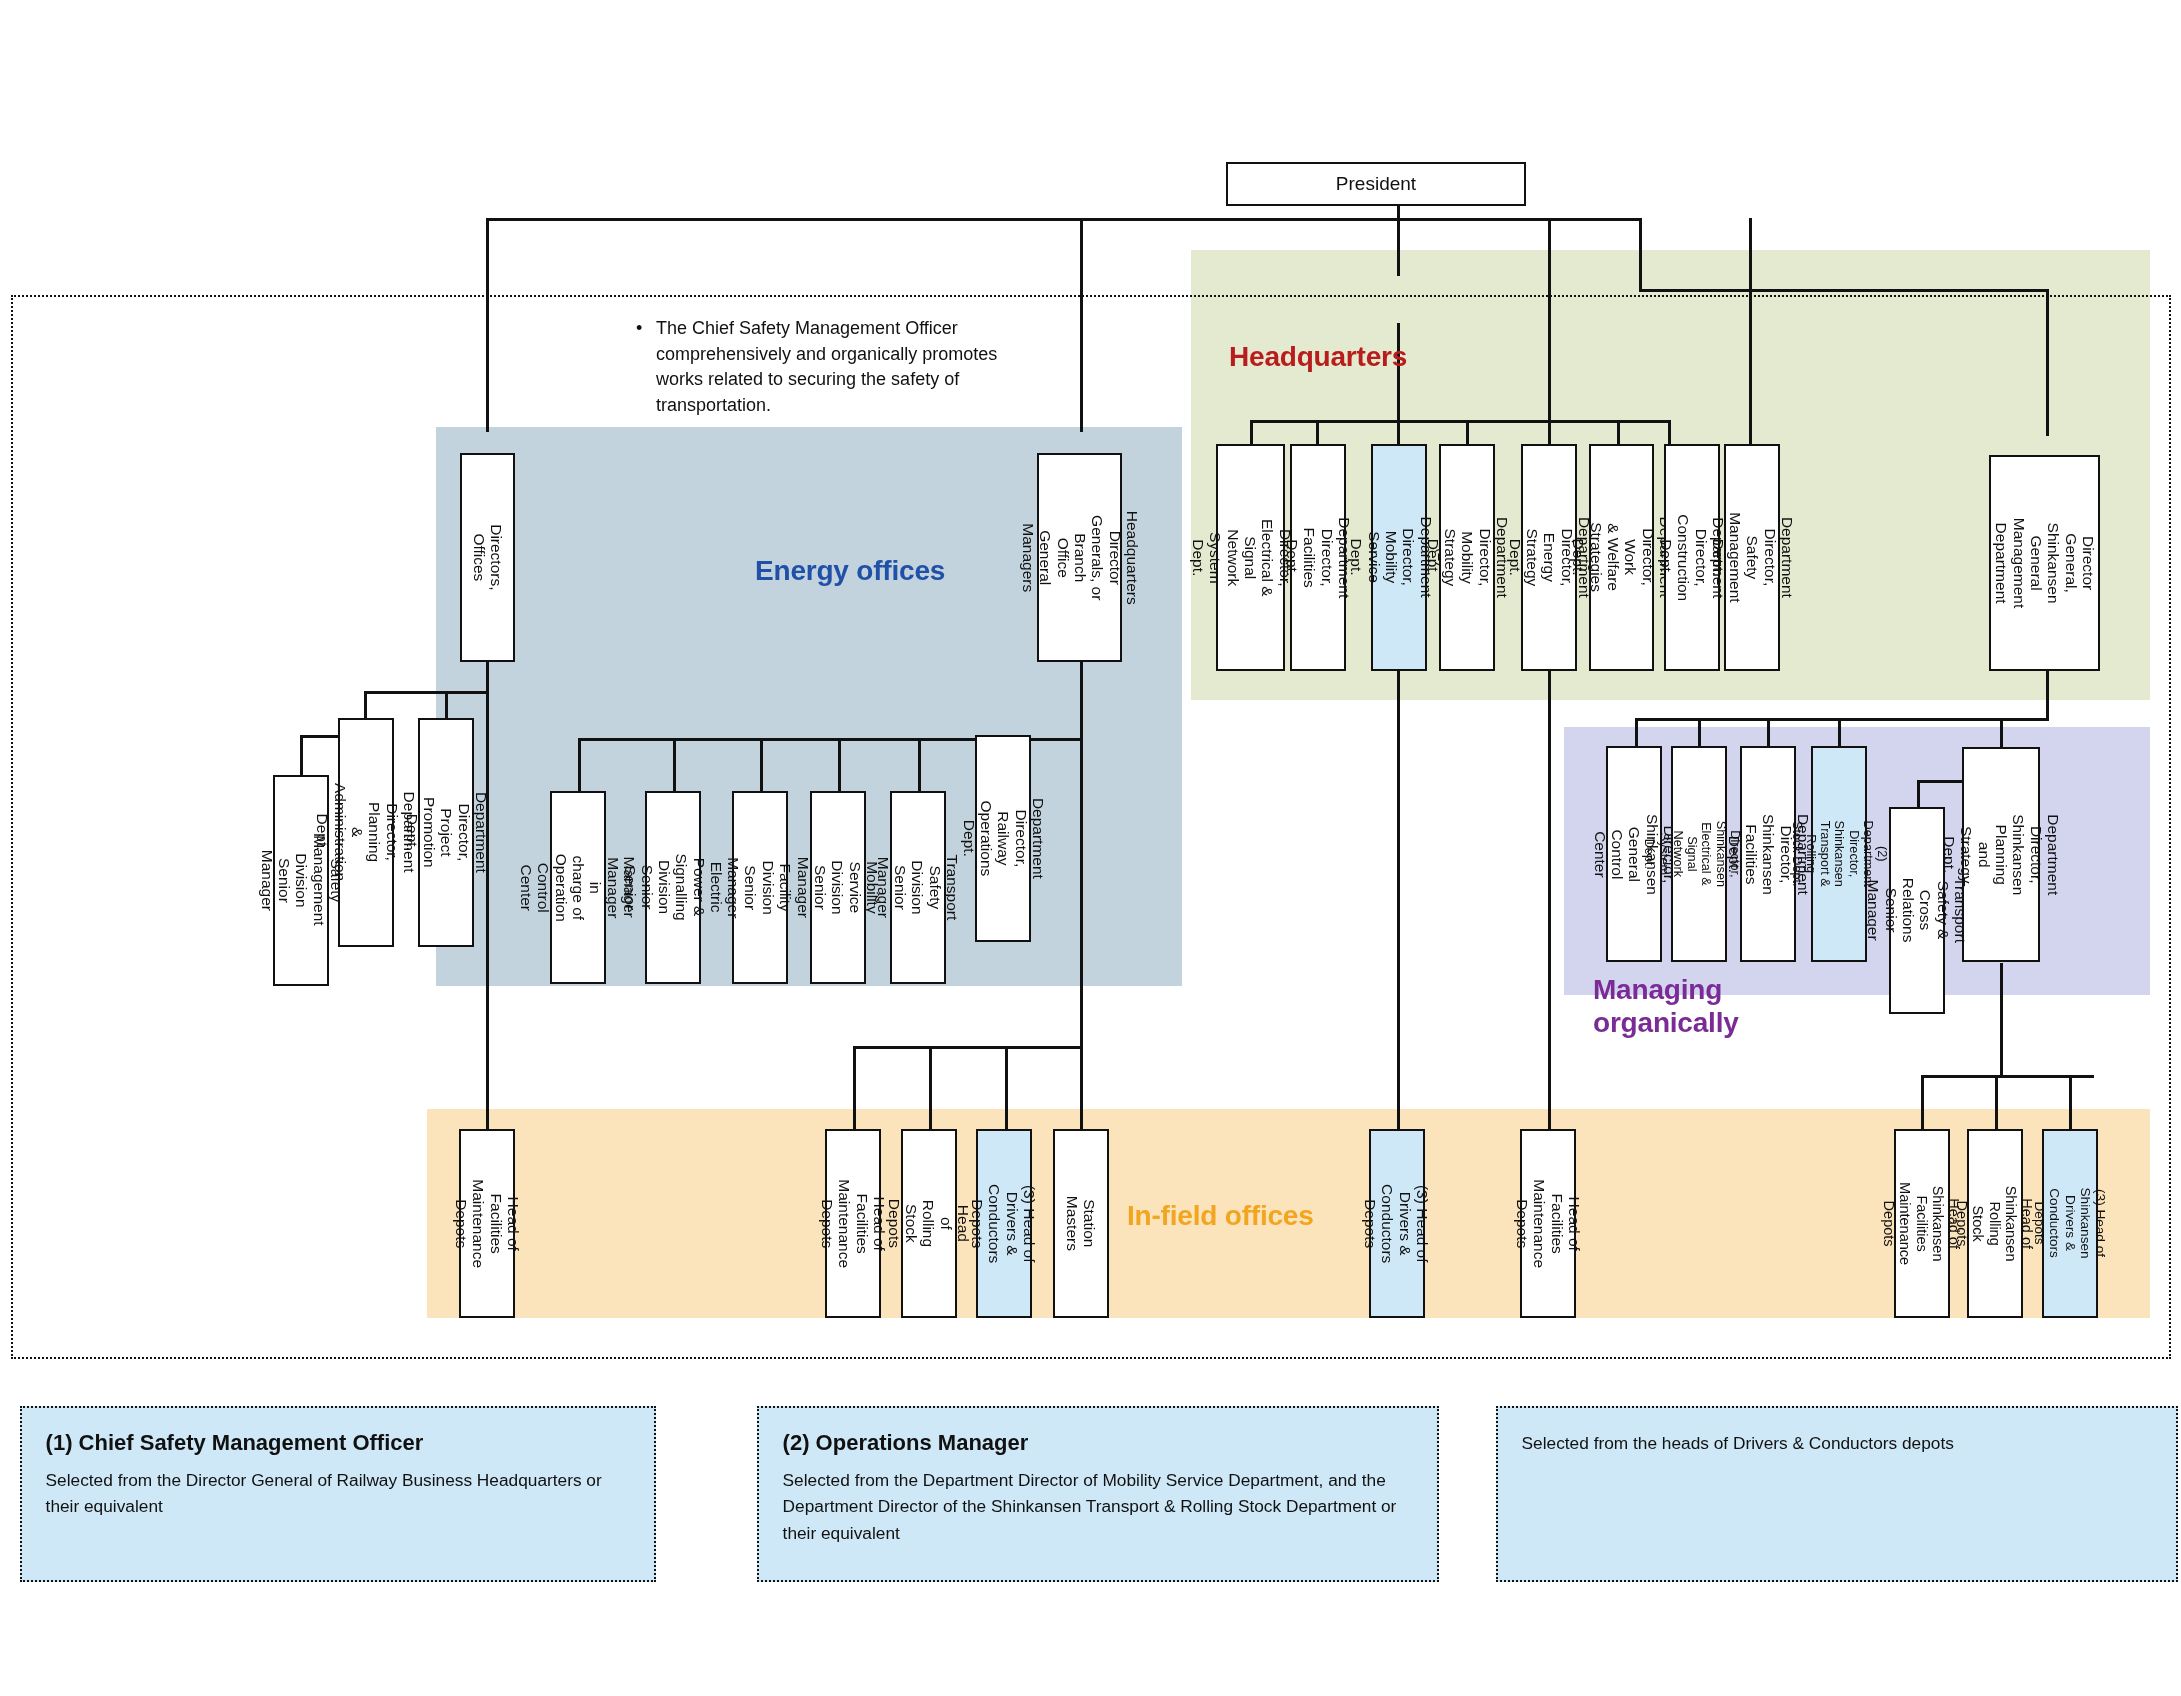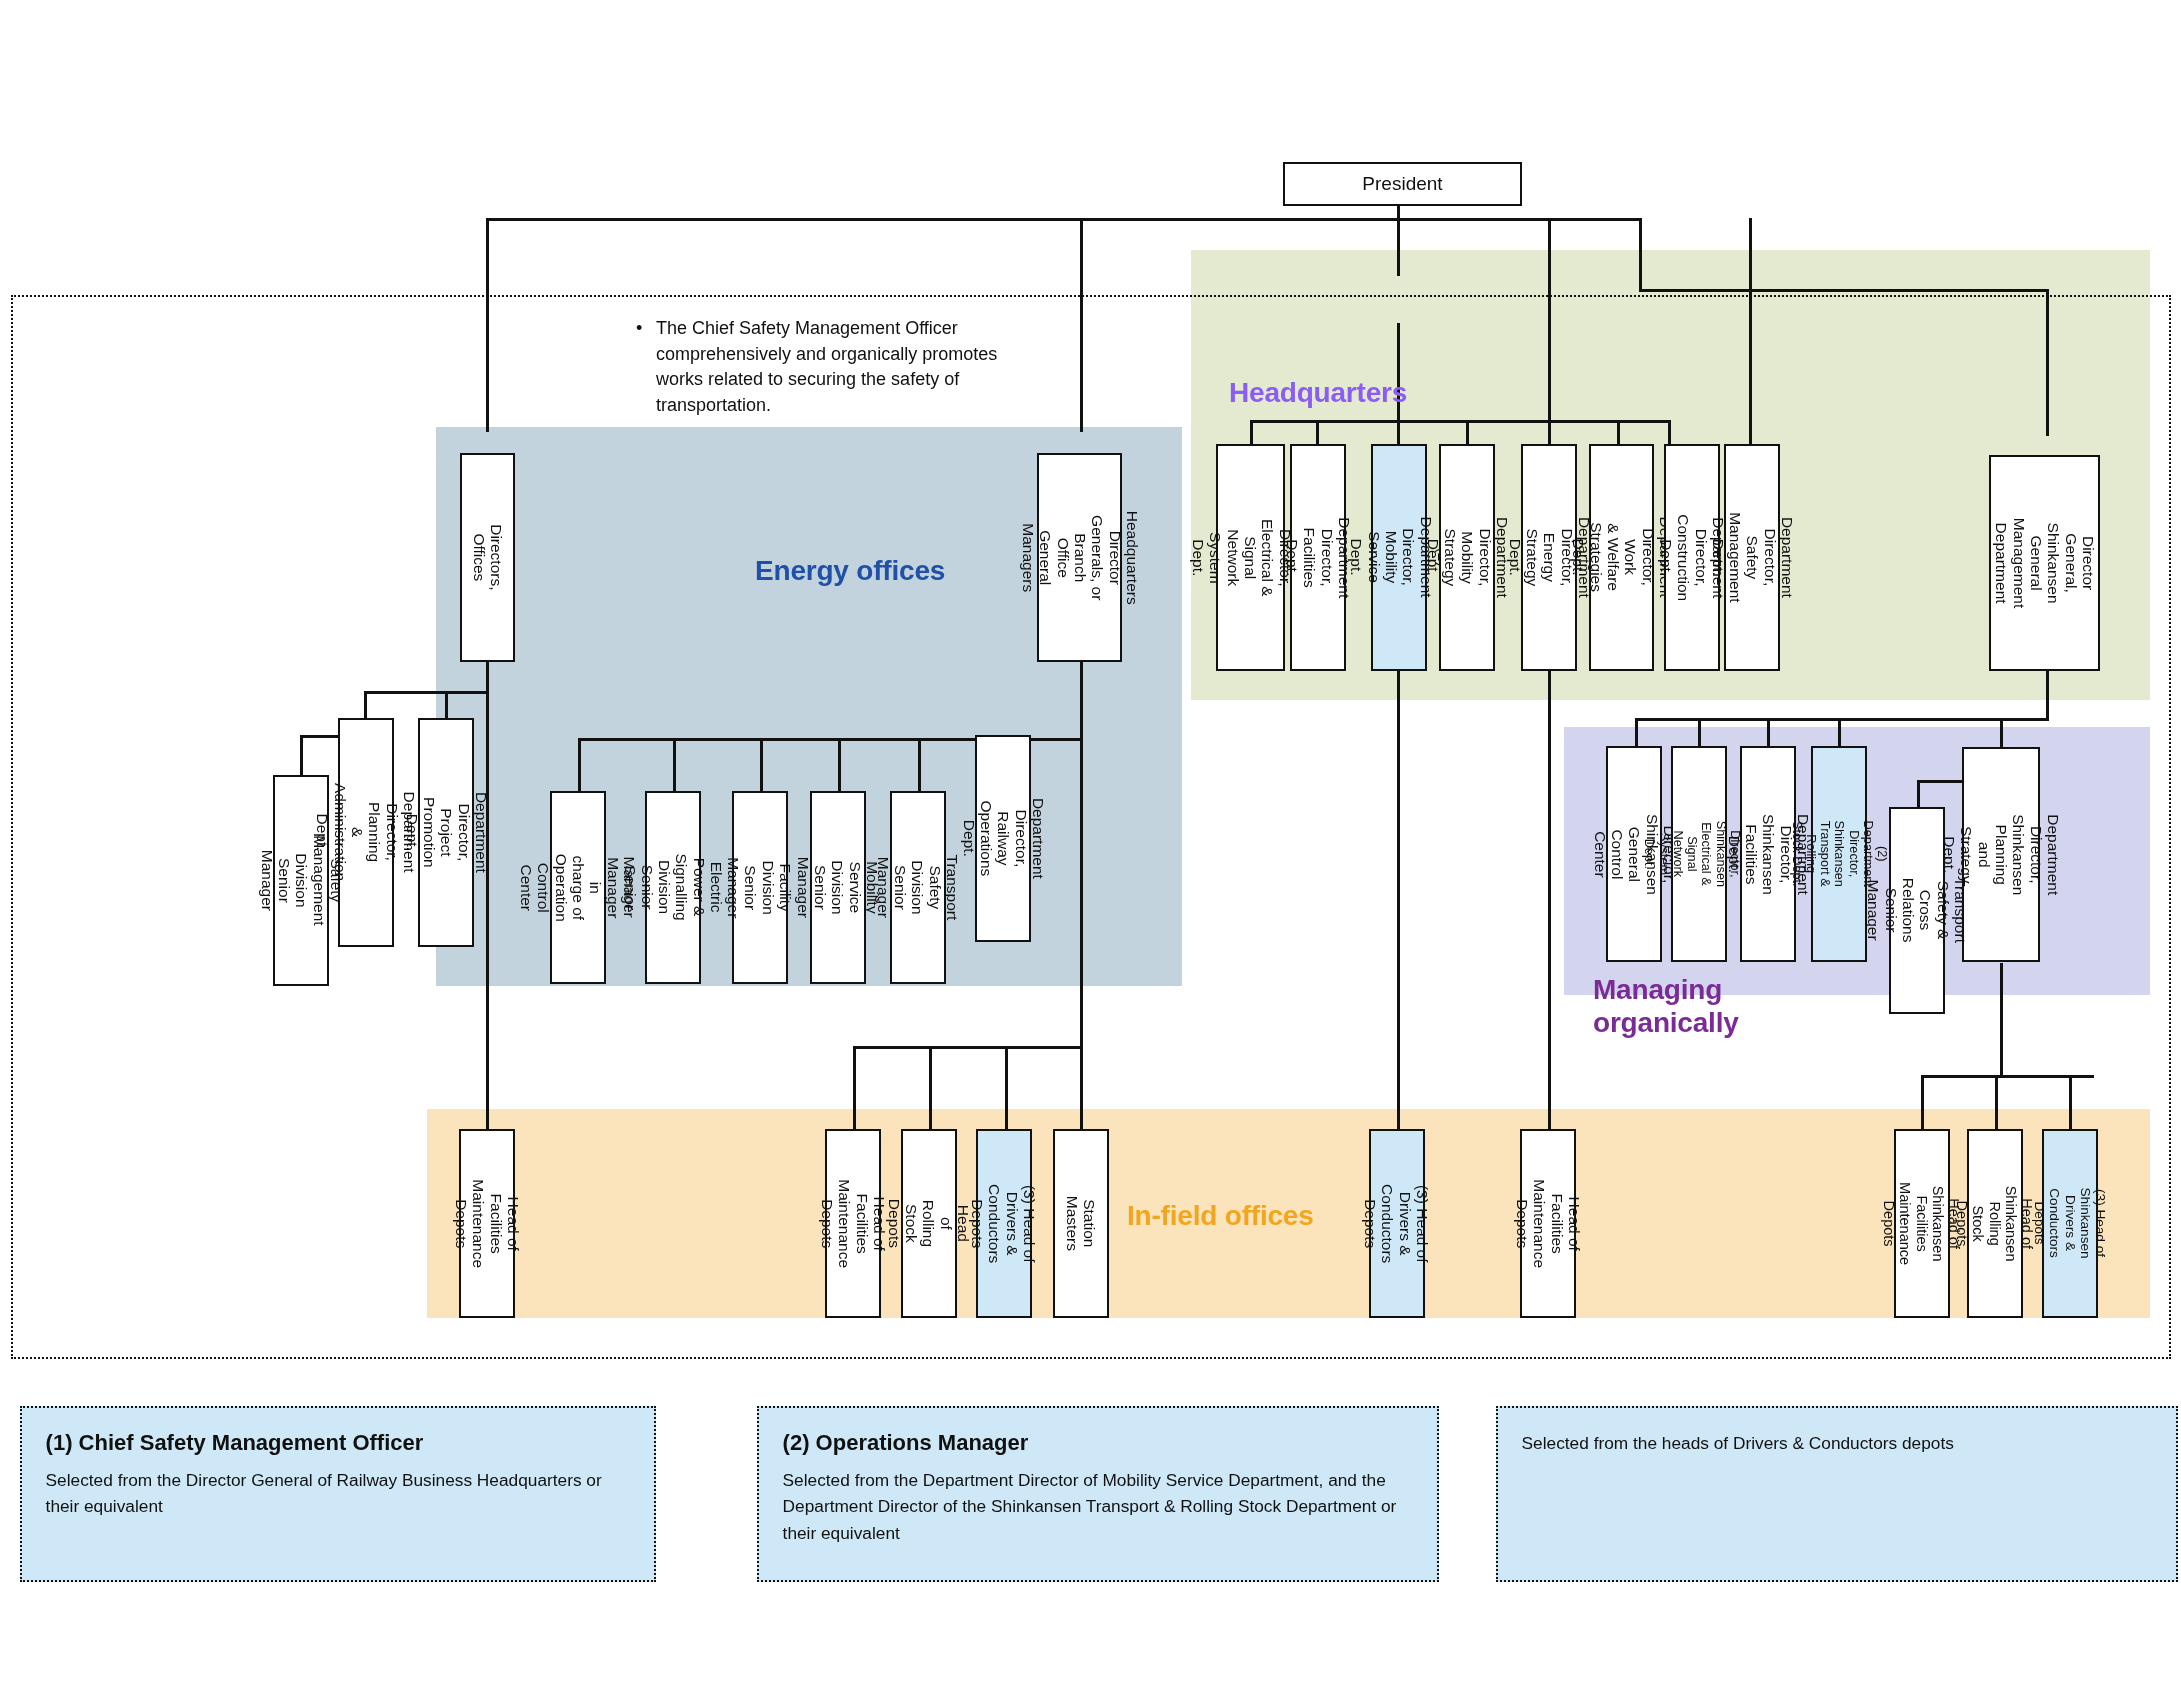--- a/index.html
+++ b/index.html
@@ -18,21 +18,21 @@
   .zone-branch  { background: #c3d3dd; }
   .zone-manage  { background: #d3d4ee; }
   .zone-field   { background: #fbe3bb; }
 
   .zone-label {
     position: absolute;
     font-weight: bold;
     letter-spacing: -0.2px;
     white-space: nowrap;
   }
-  .lbl-hq      { color: #8b5cf6; font-size: 28px; margin-top: 36px; }
+  .lbl-hq      { color: #b91c1c; font-size: 28px; }
   .lbl-branch  { color: #2050a8; font-size: 28px; }
   .lbl-manage  { color: #7b2b96; font-size: 28px; line-height: 1.18; white-space: normal; }
   .lbl-field   { color: #f2a51e; font-size: 28px; }
 
   
   .dotted-outer {
     position: absolute;
     border: 2.7px dotted #111;
     background: transparent;
   }
@@ -167,21 +167,21 @@
   <div class="ln lnv" style="left:673px; top:738px; height:55px;"></div>
   <div class="ln lnv" style="left:760px; top:738px; height:55px;"></div>
   <div class="ln lnv" style="left:838px; top:738px; height:55px;"></div>
   <div class="ln lnv" style="left:918px; top:738px; height:55px;"></div>
 
   <div class="ln lnh" style="left:853px; top:1046px; width:227px;"></div>
   <div class="ln lnv" style="left:853px; top:1046px; height:84px;"></div>
   <div class="ln lnv" style="left:929px; top:1046px; height:84px;"></div>
   <div class="ln lnv" style="left:1005px; top:1046px; height:84px;"></div>
 
-  <div class="box f21" style="left:1283px; top:162px; width:239px; height:44px;">
+  <div class="box f21" style="left:1226px; top:162px; width:300px; height:44px;">
     <span class="txt">President</span>
   </div>
 
   <div class="zone-label lbl-hq" style="left:1229px; top:341px;">Headquarters</div>
   <div class="zone-label lbl-branch" style="left:755px;  top:555px;">Energy offices</div>
 
   <div class="zone-label lbl-manage" style="left:1593px; top:973px; width:209px; white-space:pre-line;"><span>Managing
 organically</span></div>
   <div class="zone-label lbl-field" style="left:1127px; top:1200px;">In-field offices</div>
 

